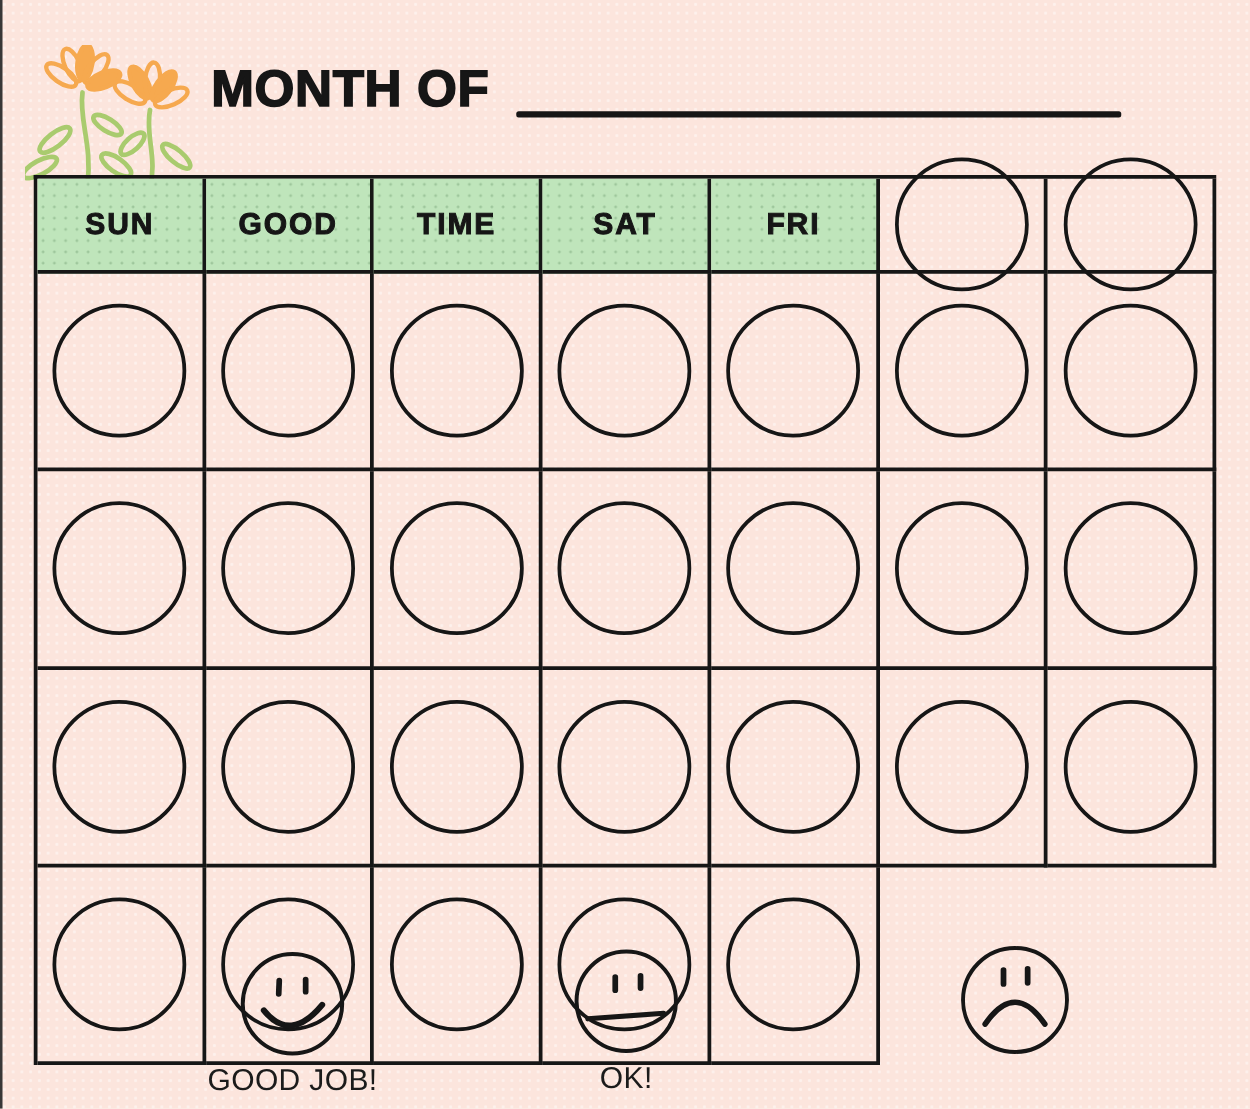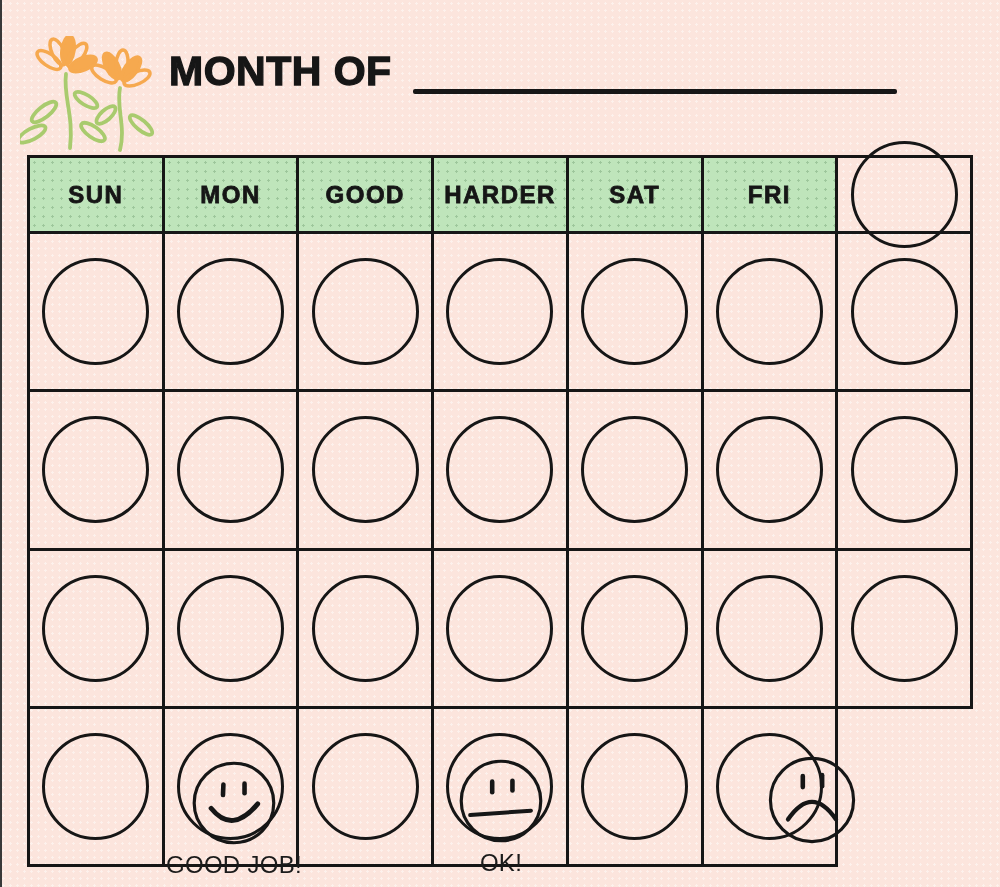--- a/index.html
+++ b/index.html
@@ -30,21 +30,21 @@
     position:absolute;left:169px;top:48px;margin:0;
     font-size:41px;font-weight:800;letter-spacing:.5px;color:var(--ink);
     -webkit-text-stroke:1.3px var(--ink);
     white-space:nowrap;
   }
   .blank-line{
     position:absolute;left:413px;top:89px;width:484px;height:4.5px;
     background:var(--ink);border-radius:2px;
   }
   .calendar{
-    position:absolute;left:27px;top:155px;width:946px;height:712px;
+    position:absolute;left:27px;top:140px;width:946px;height:712px;
     display:grid;
     grid-template-columns:repeat(7,1fr);
     grid-template-rows:76px repeat(4,1fr);
     border-left:3px solid var(--ink);
     border-top:3px solid var(--ink);
   }
   .day-header{
     border-right:3px solid var(--ink);
     border-bottom:3px solid var(--ink);
     background-color:var(--green);
@@ -109,27 +109,24 @@
   </svg>
 
   <h1 class="title">MONTH OF</h1>
   <div class="blank-line"></div>
 
   <div class="calendar" id="calendar">
       <div class="day-header">
         <span>SUN</span>
       </div>
       <div class="day-header">
-        <span>MON</span>
-      </div>
-      <div class="day-header">
         <span>GOOD</span>
       </div>
       <div class="day-header">
-        <span>HARDER</span>
+        <span>TIME</span>
       </div>
       <div class="day-header">
         <span>SAT</span>
       </div>
       <div class="day-header">
         <span>FRI</span>
       </div>
       <div class="day-cell">
         <div class="day-circle"></div>
       </div>

